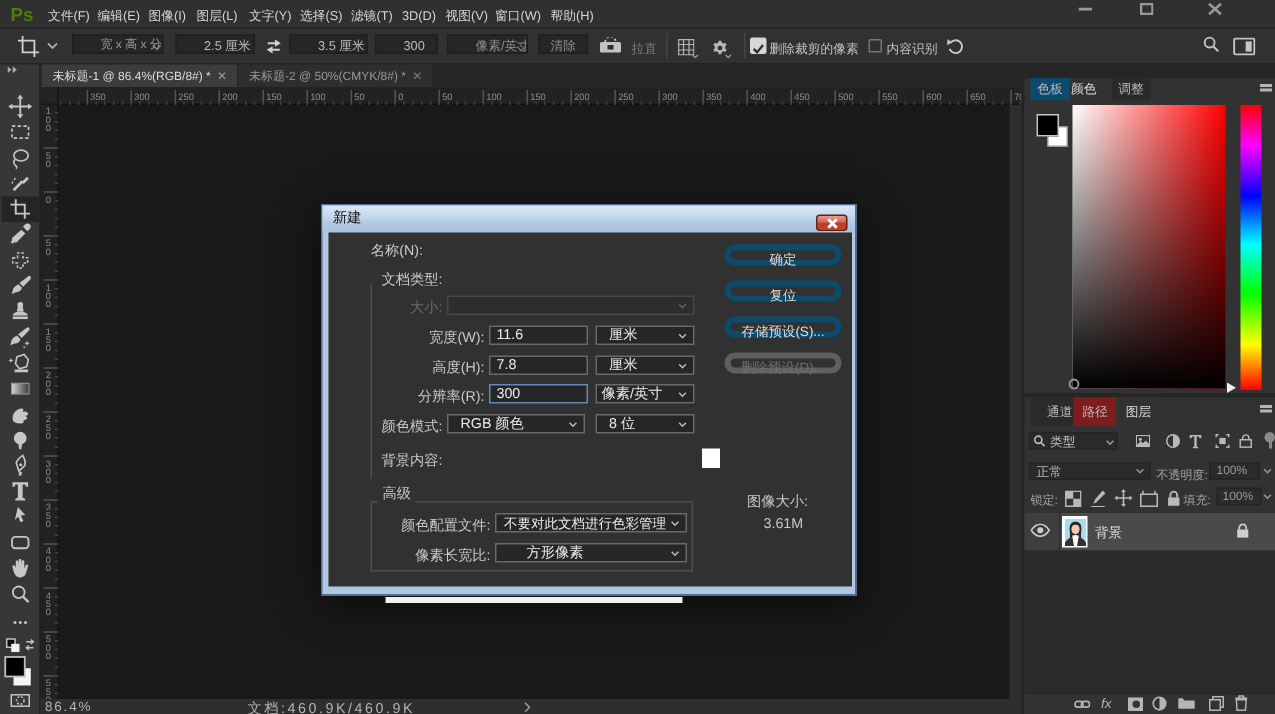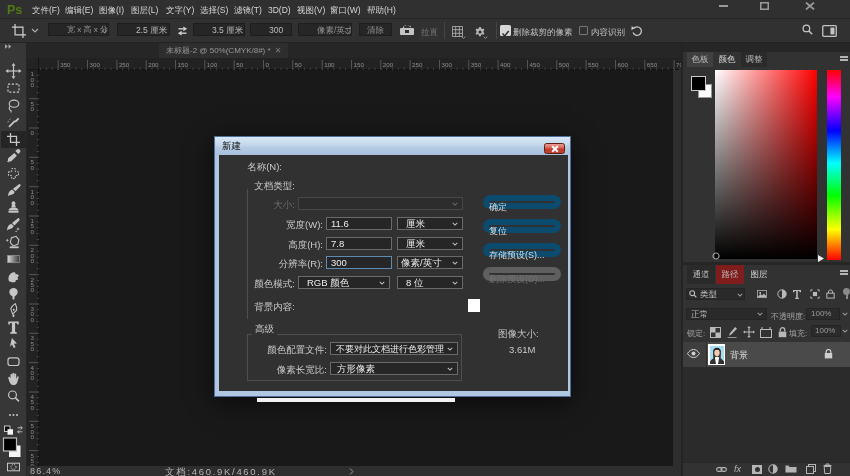--- a/index.html
+++ b/index.html
@@ -37,22 +37,22 @@
 #dlgtitle{left:0;top:0;width:100%;height:18px;
  background:linear-gradient(#d9e7f5 0%,#c6d9ec 40%,#b4cbe4 60%,#a8c1dd 100%);
  color:#111;font-size:9.5px;line-height:18px;padding-left:7px;}
 #dlgbody{left:4px;top:18px;width:349px;height:236px;background:#313131;}
 .dl{position:absolute;font-size:9.5px;color:#c9c9c9;white-space:nowrap;text-align:right;}
 .dl.dis{color:#6d6d6d;}
 .din{position:absolute;background:#262626;border:1px solid #6a6a6a;color:#ececec;font-size:9.5px;
  white-space:nowrap;overflow:hidden;}
 .din.dis{background:#2d2d2d;border-color:#484848;color:#777;}
 .chev{position:absolute;right:4px;top:50%;margin-top:-2px;width:6px;height:4px;}
-.dbtn{position:absolute;left:269px;width:78px;height:14px;border:6px solid #0c4a6e;border-radius:8px;
- color:#dedede;font-size:9px;text-align:left;line-height:13px;margin-top:32px;}
+.dbtn{position:absolute;left:269px;width:78px;height:14px;border:4px solid #0c4a6e;border-radius:8px;
+ color:#dedede;font-size:9px;text-align:center;line-height:13px;}
 .dbtn.dis{border-color:#5f5f5f;color:#6f6f6f;}
 </style></head>
 <body>
 <div id="app">
   <div class="abs" id="menubar"></div>
   <div class="abs" id="pslogo">Ps</div>
   <div class="menu" style="left:32px">文件(F)</div>
   <div class="menu" style="left:65px">编辑(E)</div>
   <div class="menu" style="left:99px">图像(I)</div>
   <div class="menu" style="left:131px">图层(L)</div>
@@ -141,20 +141,21 @@
   </svg>
   <svg class="abs" style="left:802px;top:24px" width="11" height="11" viewBox="0 0 13 13">
     <circle cx="5.2" cy="5.2" r="3.9" stroke="#c4c4c4" stroke-width="1.5" fill="none"></circle>
       <path d="M8.2 8.2l3.8 3.8" stroke="#c4c4c4" stroke-width="1.7"></path>
   </svg>
   <svg class="abs" style="left:822px;top:25px" width="15" height="12" viewBox="0 0 16 13">
     <rect x="0.7" y="0.7" width="14.6" height="11.6" rx="1" stroke="#c4c4c4" stroke-width="1.4" fill="none"></rect>
     <rect x="9" y="2.8" width="4.4" height="7.4" fill="#c4c4c4"></rect>
   </svg>
   <div class="abs" id="tabbar"></div>
+  <div class="dtab" style="left:28px;width:130px;background:#3c3c3c;color:#dcdcdc;padding-left:7px">未标题-1 @ 86.4%(RGB/8#) * <span style="color:#9a9a9a;margin-left:2px">✕</span></div>
   <div class="dtab" style="left:159px;width:129px;background:#2e2e2e;color:#989898;padding-left:7px">未标题-2 @ 50%(CMYK/8#) * <span style="color:#7a7a7a;margin-left:2px">✕</span></div>
   <div class="abs" id="toolbar"></div>
   <svg class="abs" style="left:5px;top:44px" width="7" height="5" viewBox="0 0 9 6">
       <path d="M0 0l3.5 3L0 6zM4.5 0L8 3 4.5 6z" fill="#aaa"></path>
     </svg>
   <div class="abs" style="left:1px;top:131px;width:25px;height:17px;background:#252525"></div>
 <svg class="abs" style="left:0px;top:43px" width="27" height="433">
       <g transform="translate(13.5,28.0)">
         <g stroke="#c6c6c6" stroke-width="1.2">
           <line x1="0" y1="-5.5" x2="0" y2="5.5"></line>
@@ -576,22 +577,22 @@
   <div class="abs" id="vscroll"></div>
   <div class="abs" id="statusbar"></div>
   <div class="abs" style="left:30px;top:466px;font-size:9px;color:#b5b5b5;letter-spacing:1.2px">86.4%</div>
   <div class="abs" style="left:165px;top:466px;font-size:9.5px;color:#b5b5b5;letter-spacing:1.7px">文档:460.9K/460.9K</div>
   <svg class="abs" style="left:349px;top:468px" width="5" height="7" viewBox="0 0 5 7">
       <path d="M1 0.5l3 3-3 3" stroke="#999" fill="none"></path>
     </svg>
   <div class="abs" id="rpanel"></div>
 
   <div class="abs" style="left:683px;top:43px;width:167px;height:9px;background:#262626"></div>
-  <div class="abs" style="left:687px;top:52px;width:26px;height:15px;background:#404040;color:#b9b9b9;font-size:8.5px;text-align:center;line-height:15px">色板</div>
-  <div class="abs" style="left:714px;top:52px;width:26px;height:15px;background:#323232;color:#d8d8d8;font-size:8.5px;text-align:center;line-height:15px">颜色</div>
+  <div class="abs" style="left:687px;top:52px;width:26px;height:15px;background:#0c4a6e;color:#b9b9b9;font-size:8.5px;text-align:center;line-height:15px">色板</div>
+  <div class="abs" style="left:714px;top:52px;width:26px;height:15px;background:#323232;color:#d8d8d8;font-size:8.5px;text-align:left;line-height:15px">颜色</div>
   <div class="abs" style="left:741px;top:52px;width:26px;height:15px;background:#2a2a2a;color:#b9b9b9;font-size:8.5px;text-align:center;line-height:15px">调整</div>
   <div class="abs" style="left:840px;top:56px;width:8px;height:1.5px;background:#b5b5b5;box-shadow:0 3px #b5b5b5"></div>
   <div class="abs" style="left:683px;top:67px;width:167px;height:195px;background:#323232"></div>
 
   <div class="abs" style="left:698px;top:84px;width:14px;height:14px;background:#fff;border:1px solid #999"></div>
   <div class="abs" style="left:691px;top:76px;width:15px;height:15px;background:#000;border:1.5px solid #c9c9c9"></div>
 
   <div class="abs" style="left:715px;top:70px;width:102px;height:189px;background:
     linear-gradient(to bottom, rgba(0,0,0,0) 0%, #000 100%),
     linear-gradient(to right, #fff 0%, #f00 100%);"></div>
@@ -599,21 +600,21 @@
   <div class="abs" style="left:827px;top:70px;width:14px;height:190px;background:
     linear-gradient(to bottom,#f00 0%,#f0f 14%,#00f 32%,#0ff 49%,#0f0 66%,#ff0 84%,#f00 100%);"></div>
   <svg class="abs" style="left:818px;top:255px" width="7" height="7" viewBox="0 0 7 7">
       <path d="M0 0l6 3.5L0 7z" fill="#f0f0f0"></path>
     </svg>
   <svg class="abs" style="left:712px;top:252px" width="8" height="8" viewBox="0 0 8 8">
       <circle cx="4" cy="4" r="3" fill="none" stroke="#9a9a9a" stroke-width="1.2"></circle>
     </svg>
 
   <div class="abs" style="left:683px;top:262px;width:167px;height:3px;background:#262626"></div>
-  <div class="abs" style="left:687px;top:265px;width:28px;height:19px;background:#2a2a2a;color:#b9b9b9;font-size:8.5px;text-align:center;line-height:18px">通道</div>
+  <div class="abs" style="left:687px;top:265px;width:28px;height:19px;background:#2a2a2a;color:#b9b9b9;font-size:8.5px;text-align:right;line-height:18px">通道</div>
   <div class="abs" style="left:716px;top:265px;width:28px;height:19px;background:#7f1d1d;color:#b9b9b9;font-size:8.5px;text-align:center;line-height:18px">路径</div>
   <div class="abs" style="left:745px;top:265px;width:28px;height:19px;background:#323232;color:#d8d8d8;font-size:8.5px;text-align:center;line-height:18px">图层</div>
   <div class="abs" style="left:840px;top:270px;width:8px;height:1.5px;background:#b5b5b5;box-shadow:0 3px #b5b5b5"></div>
   <div class="abs" style="left:683px;top:284px;width:167px;height:182px;background:#323232"></div>
 
   <div class="abs" style="left:686px;top:288px;width:59px;height:12px;background:#2a2a2a;border:1px solid #242424;color:#c0c0c0;font-size:8.5px;line-height:10px;padding-left:13px">类型</div>
   <svg class="abs" style="left:689px;top:290px" width="8" height="8" viewBox="0 0 13 13">
       <circle cx="5.2" cy="5.2" r="3.9" stroke="#b9b9b9" stroke-width="1.8" fill="none"></circle>
       <path d="M8.2 8.2l3.8 3.8" stroke="#b9b9b9" stroke-width="2"></path>
     </svg>
@@ -791,21 +792,21 @@
     <div class="abs" style="left:254px;top:163px;width:12px;height:13px;background:#fff"></div>
 
     <div class="abs" style="left:33px;top:198px;width:215px;height:47px;border:1px solid #4e4e4e"></div>
     <div class="abs" style="left:38px;top:187px;background:#313131;padding:0 3px;color:#c9c9c9;font-size:9.5px">高级</div>
     <div class="dl" style="left:0px;top:208px;width:113px">颜色配置文件:</div>
     <div class="din" style="left:116px;top:206px;width:128px;height:13px;line-height:12px;padding-left:5px;font-size:9px">不要对此文档进行色彩管理
       <svg class="chev" viewBox="0 0 8 5">
           <path d="M1 1l3 3 3-3" stroke="#bbb" stroke-width="1.4" fill="none"></path>
         </svg></div>
     <div class="dl" style="left:0px;top:228px;width:113px">像素长宽比:</div>
-    <div class="din" style="left:116px;top:226px;width:128px;height:13px;line-height:12px;padding-left:6px">方形像素
+    <div class="din" style="left:116px;top:226px;width:128px;height:13px;line-height:12px;padding-left:20px">方形像素
       <svg class="chev" viewBox="0 0 8 5">
           <path d="M1 1l3 3 3-3" stroke="#bbb" stroke-width="1.4" fill="none"></path>
         </svg></div>
 
     <div class="dbtn" style="top:27px">确定</div>
     <div class="dbtn" style="top:51px">复位</div>
     <div class="dbtn" style="top:75px">存储预设(S)...</div>
     <div class="dbtn dis" style="top:99px">删除预设(D)...</div>
     <div class="abs" style="left:284px;top:192px;color:#c9c9c9;font-size:9.5px">图像大小:</div>
     <div class="abs" style="left:295px;top:208px;color:#c9c9c9;font-size:9.5px">3.61M</div>

